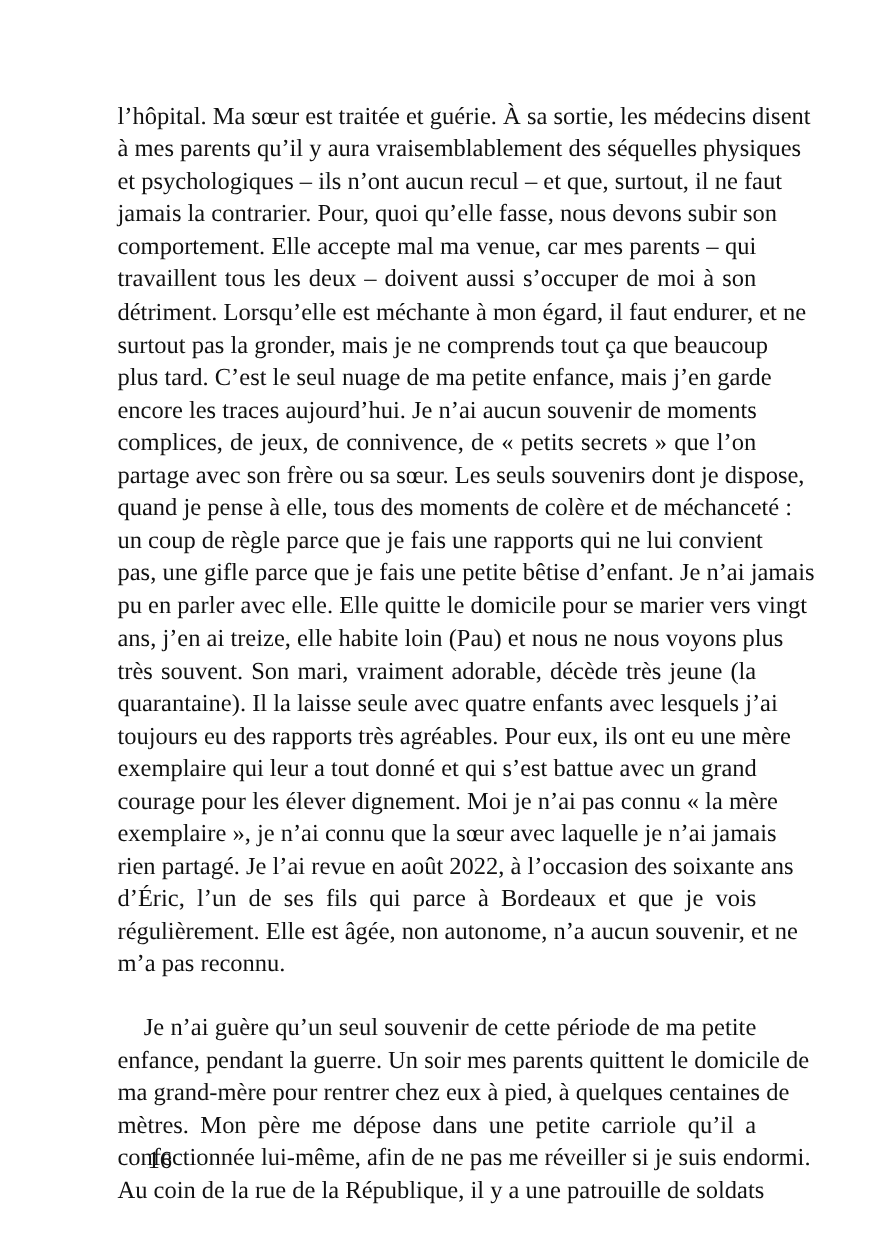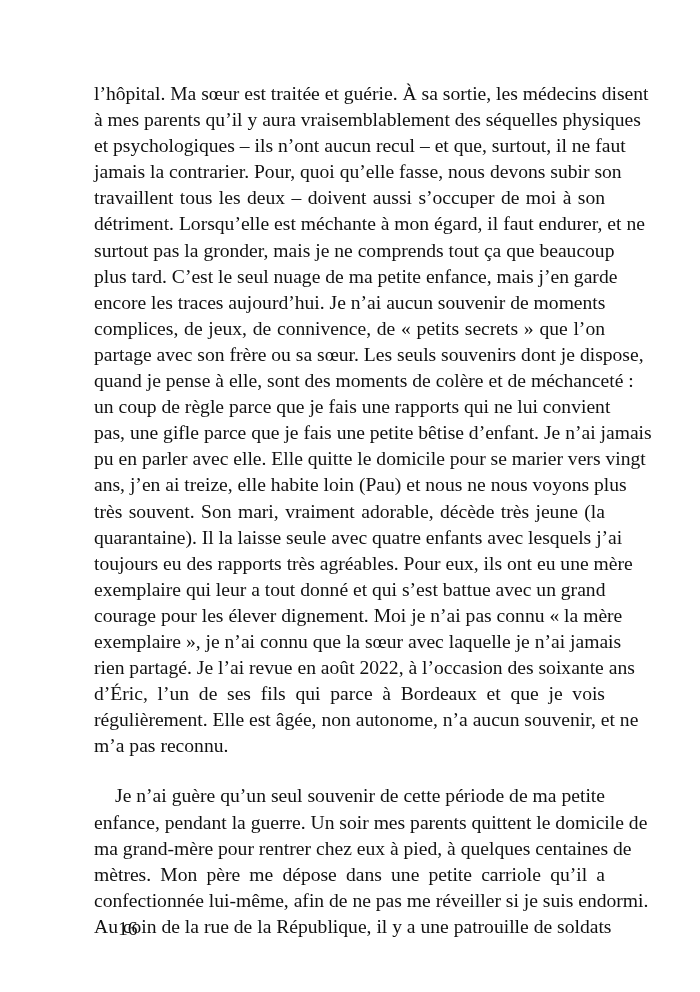--- a/index.html
+++ b/index.html
@@ -63,28 +63,29 @@
 <body>
 
 <div class="page">
   <div class="text-block" id="text-block">
 
     <div>
       <span class="line">l’hôpital. Ma sœur est traitée et guérie. À sa sortie, les médecins disent</span>
       <span class="line">à mes parents qu’il y aura vraisemblablement des séquelles physiques</span>
       <span class="line">et psychologiques – ils n’ont aucun recul – et que, surtout, il ne faut</span>
       <span class="line">jamais la contrarier. Pour, quoi qu’elle fasse, nous devons subir son</span>
+      <span class="line">comportement. Elle accepte mal ma venue, car mes parents – qui</span>
       <span class="line">travaillent tous les deux – doivent aussi s’occuper de moi à son</span>
       <span class="line">détriment. Lorsqu’elle est méchante à mon égard, il faut endurer, et ne</span>
       <span class="line">surtout pas la gronder, mais je ne comprends tout ça que beaucoup</span>
       <span class="line">plus tard. C’est le seul nuage de ma petite enfance, mais j’en garde</span>
       <span class="line">encore les traces aujourd’hui. Je n’ai aucun souvenir de moments</span>
       <span class="line">complices, de jeux, de connivence, de « petits secrets » que l’on</span>
       <span class="line">partage avec son frère ou sa sœur. Les seuls souvenirs dont je dispose,</span>
-      <span class="line">quand je pense à elle, sont des moments de colère et de méchanceté :</span>
+      <span class="line">quand je pense à elle, tous des moments de colère et de méchanceté :</span>
       <span class="line">un coup de règle parce que je fais une rapports qui ne lui convient</span>
       <span class="line">pas, une gifle parce que je fais une petite bêtise d’enfant. Je n’ai jamais</span>
       <span class="line">pu en parler avec elle. Elle quitte le domicile pour se marier vers vingt</span>
       <span class="line">ans, j’en ai treize, elle habite loin (Pau) et nous ne nous voyons plus</span>
       <span class="line">très souvent. Son mari, vraiment adorable, décède très jeune (la</span>
       <span class="line">quarantaine). Il la laisse seule avec quatre enfants avec lesquels j’ai</span>
       <span class="line">toujours eu des rapports très agréables. Pour eux, ils ont eu une mère</span>
       <span class="line">exemplaire qui leur a tout donné et qui s’est battue avec un grand</span>
       <span class="line">courage pour les élever dignement. Moi je n’ai pas connu « la mère</span>
       <span class="line">exemplaire », je n’ai connu que la sœur avec laquelle je n’ai jamais</span>

